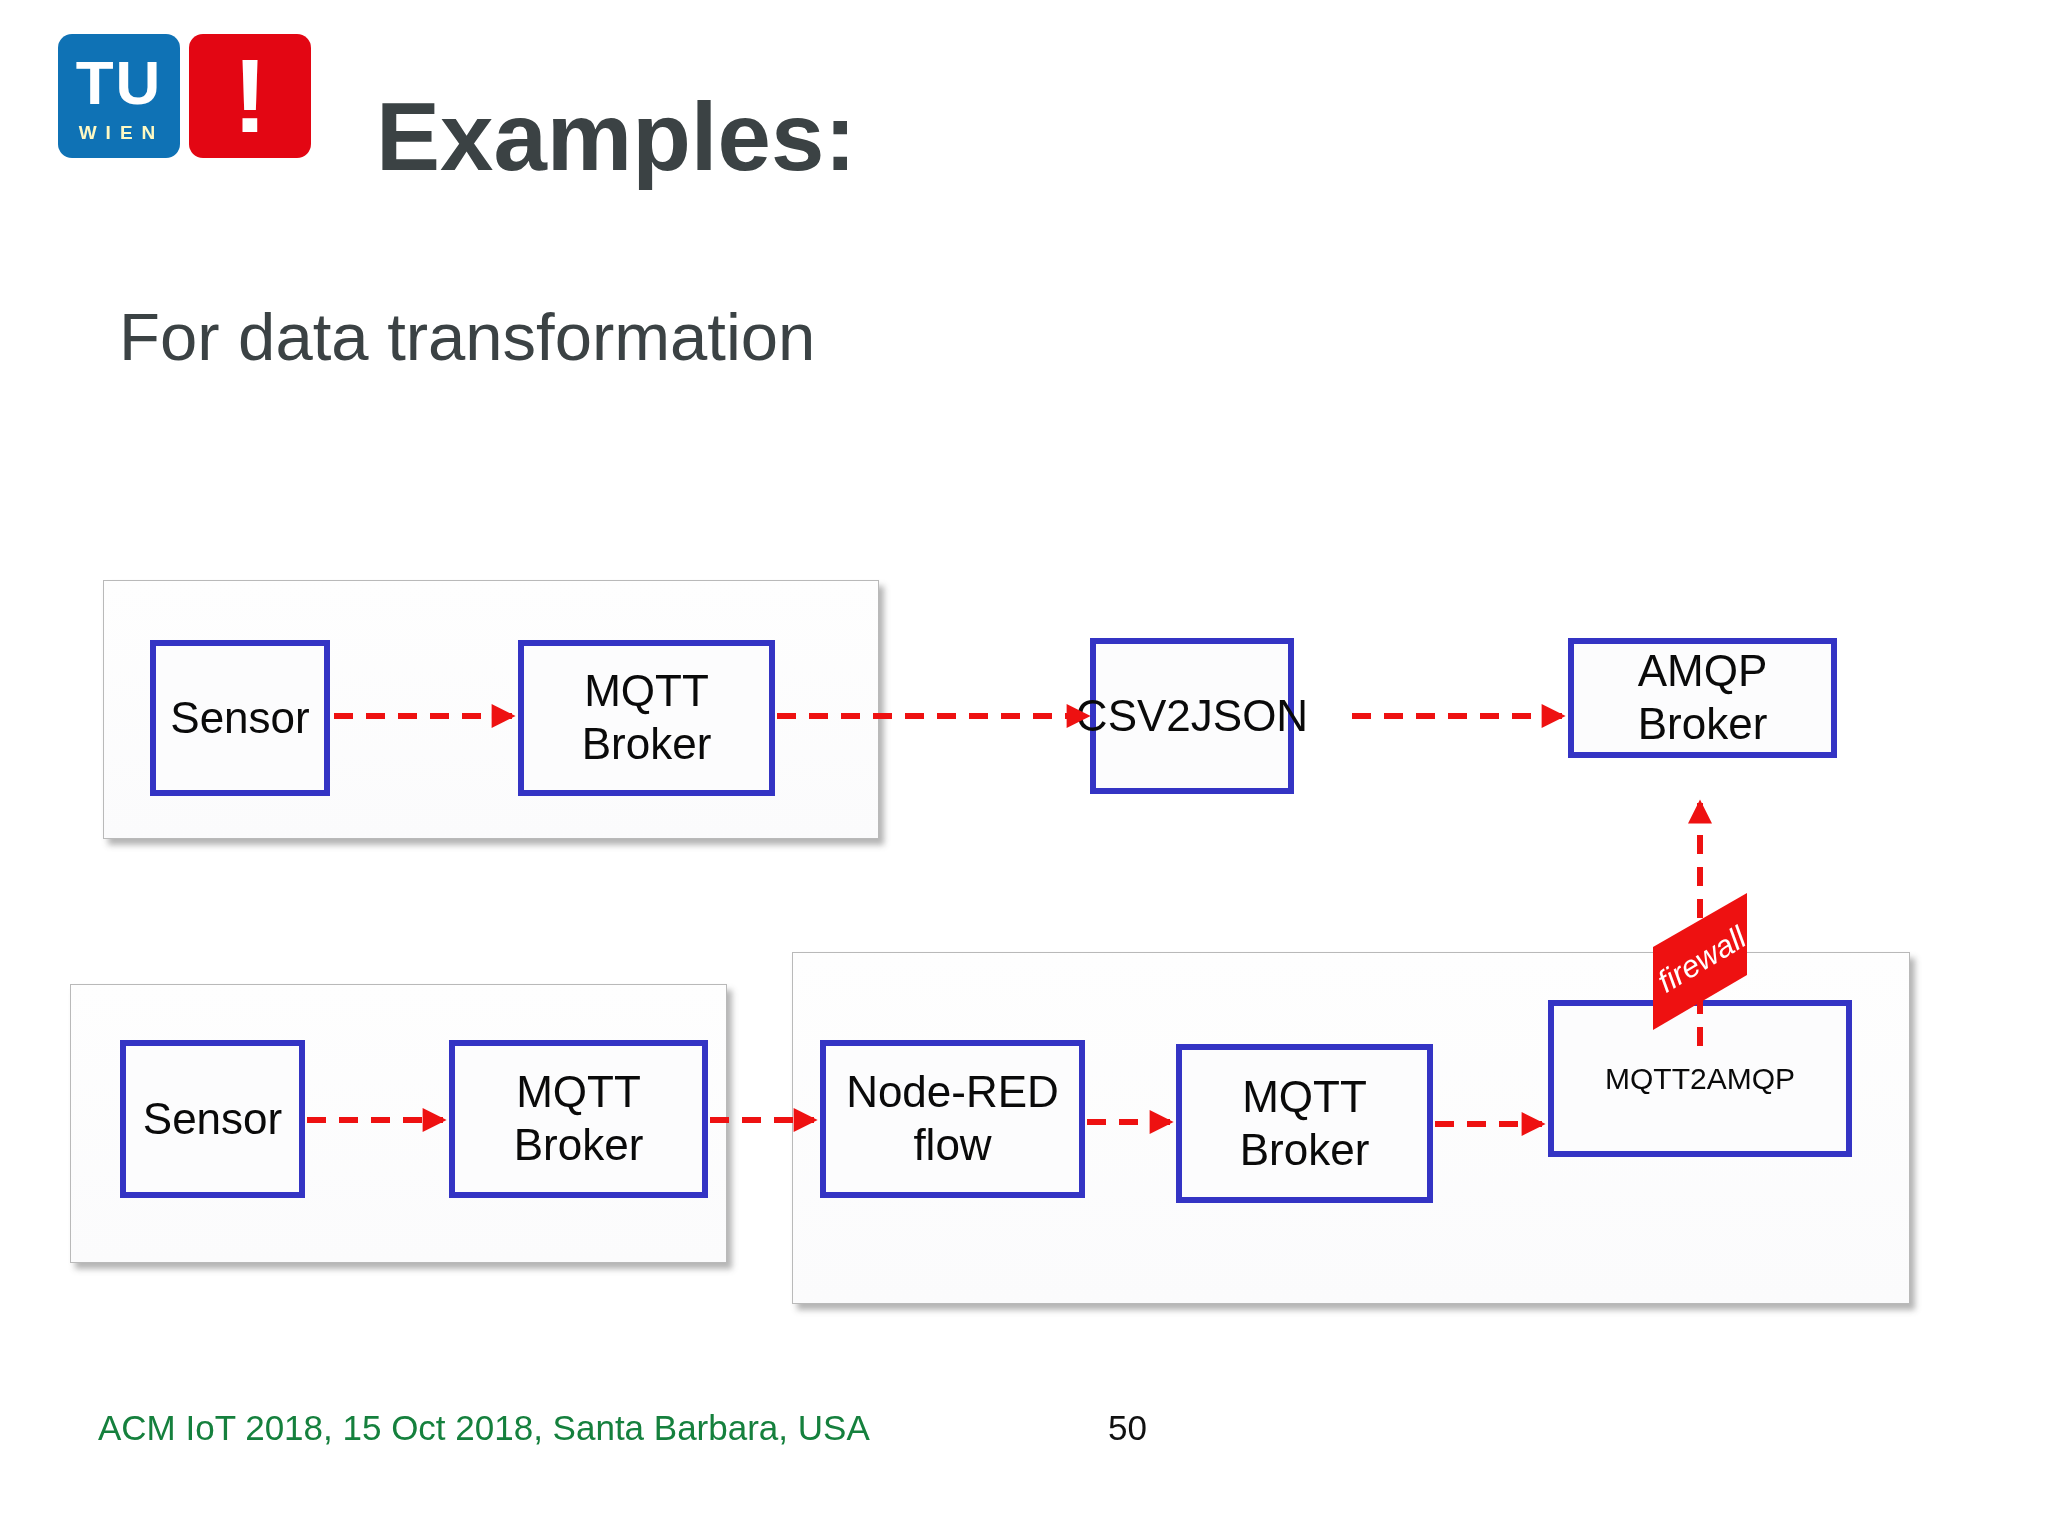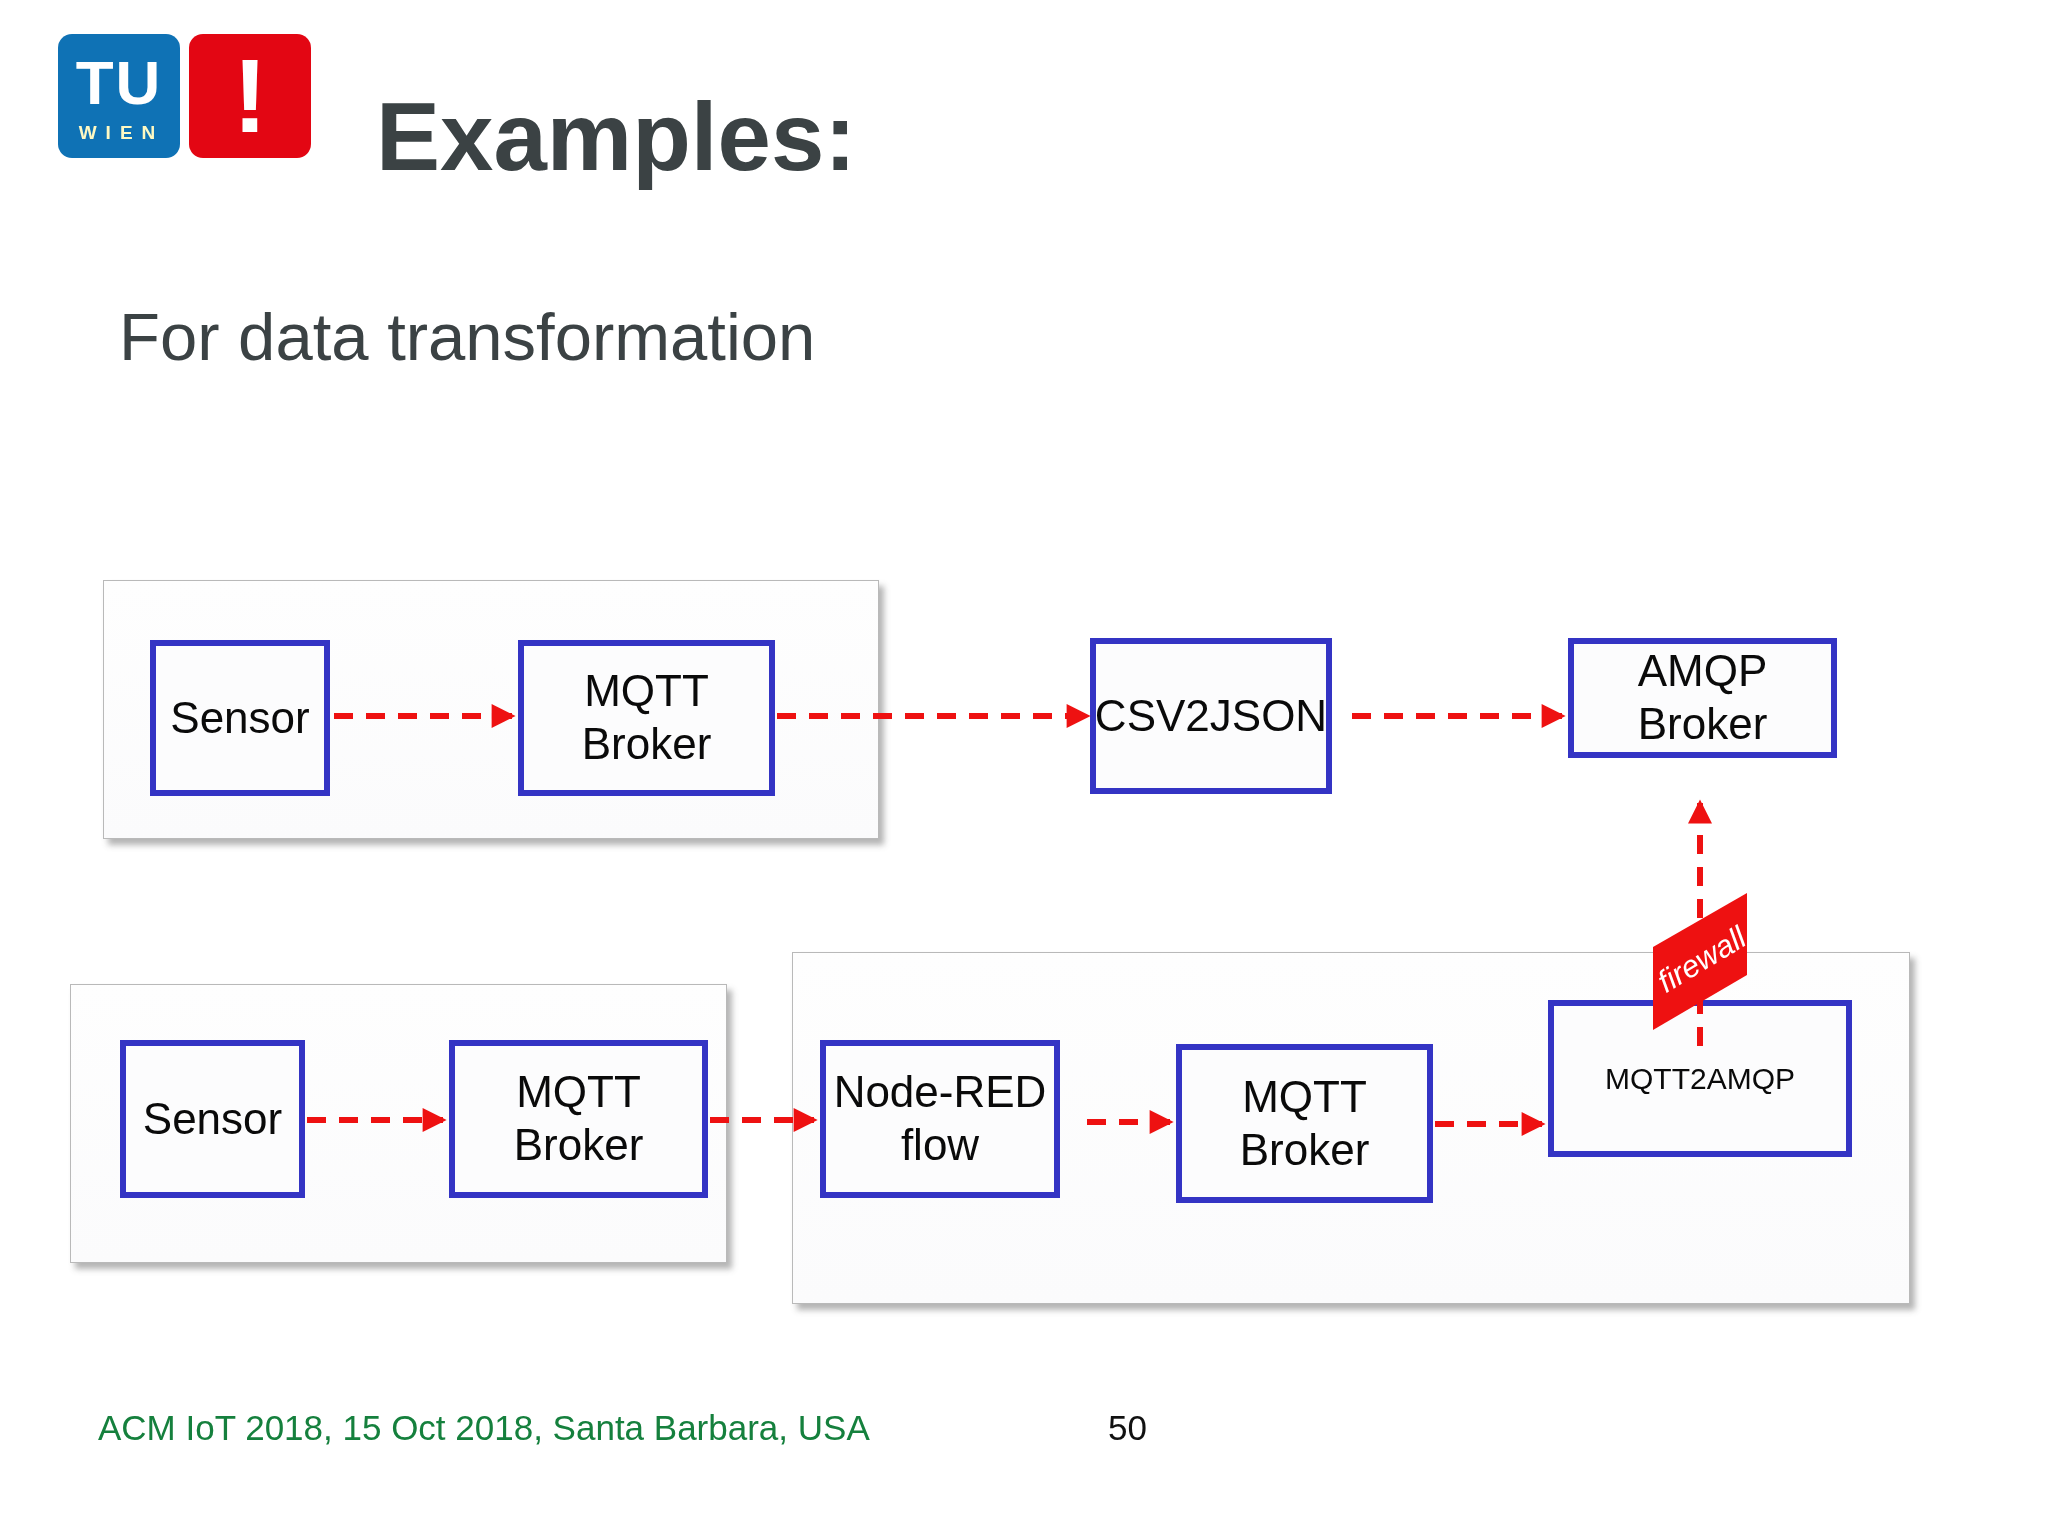--- a/index.html
+++ b/index.html
@@ -49,25 +49,25 @@
   
   .node{
     position:absolute;box-sizing:border-box;
     background:#fcfcfd;border:6px solid var(--box-border-blue);
     display:flex;align-items:center;justify-content:center;text-align:center;
     font-size:44px;line-height:1.2;color:#0a0a0a;white-space:pre-line;
     z-index:2;
   }
   .n-sensor1{left:150px;top:640px;width:180px;height:156px;}
   .n-mqtt1{left:518px;top:640px;width:257px;height:156px;}
-  .n-csv2json{left:1090px;top:638px;width:242px;height:156px;}
+  .n-csv2json{left:1090px;top:638px;width:204px;height:156px;}
   .n-amqp{left:1568px;top:638px;width:269px;height:120px;}
   .n-sensor2{left:120px;top:1040px;width:185px;height:158px;}
   .n-mqtt2{left:449px;top:1040px;width:259px;height:158px;}
-  .n-nodered{left:820px;top:1040px;width:240px;height:158px;}
+  .n-nodered{left:820px;top:1040px;width:265px;height:158px;}
   .n-mqtt3{left:1176px;top:1044px;width:257px;height:159px;}
   .n-mqtt2amqp{left:1548px;top:1000px;width:304px;height:157px;font-size:30px;}
   
   .arrows{position:absolute;left:0;top:0;width:2048px;height:1536px;z-index:3;pointer-events:none;}
   .dash{stroke:var(--arrow-red);stroke-width:6;stroke-dasharray:19 13;fill:none;}
   .ah-fill{fill:var(--arrow-red);}
   .fw-poly{fill:var(--arrow-red);}
   .firewall-label{
     position:absolute;left:1641px;top:938px;width:122px;height:44px;z-index:4;
     display:flex;align-items:center;justify-content:center;

